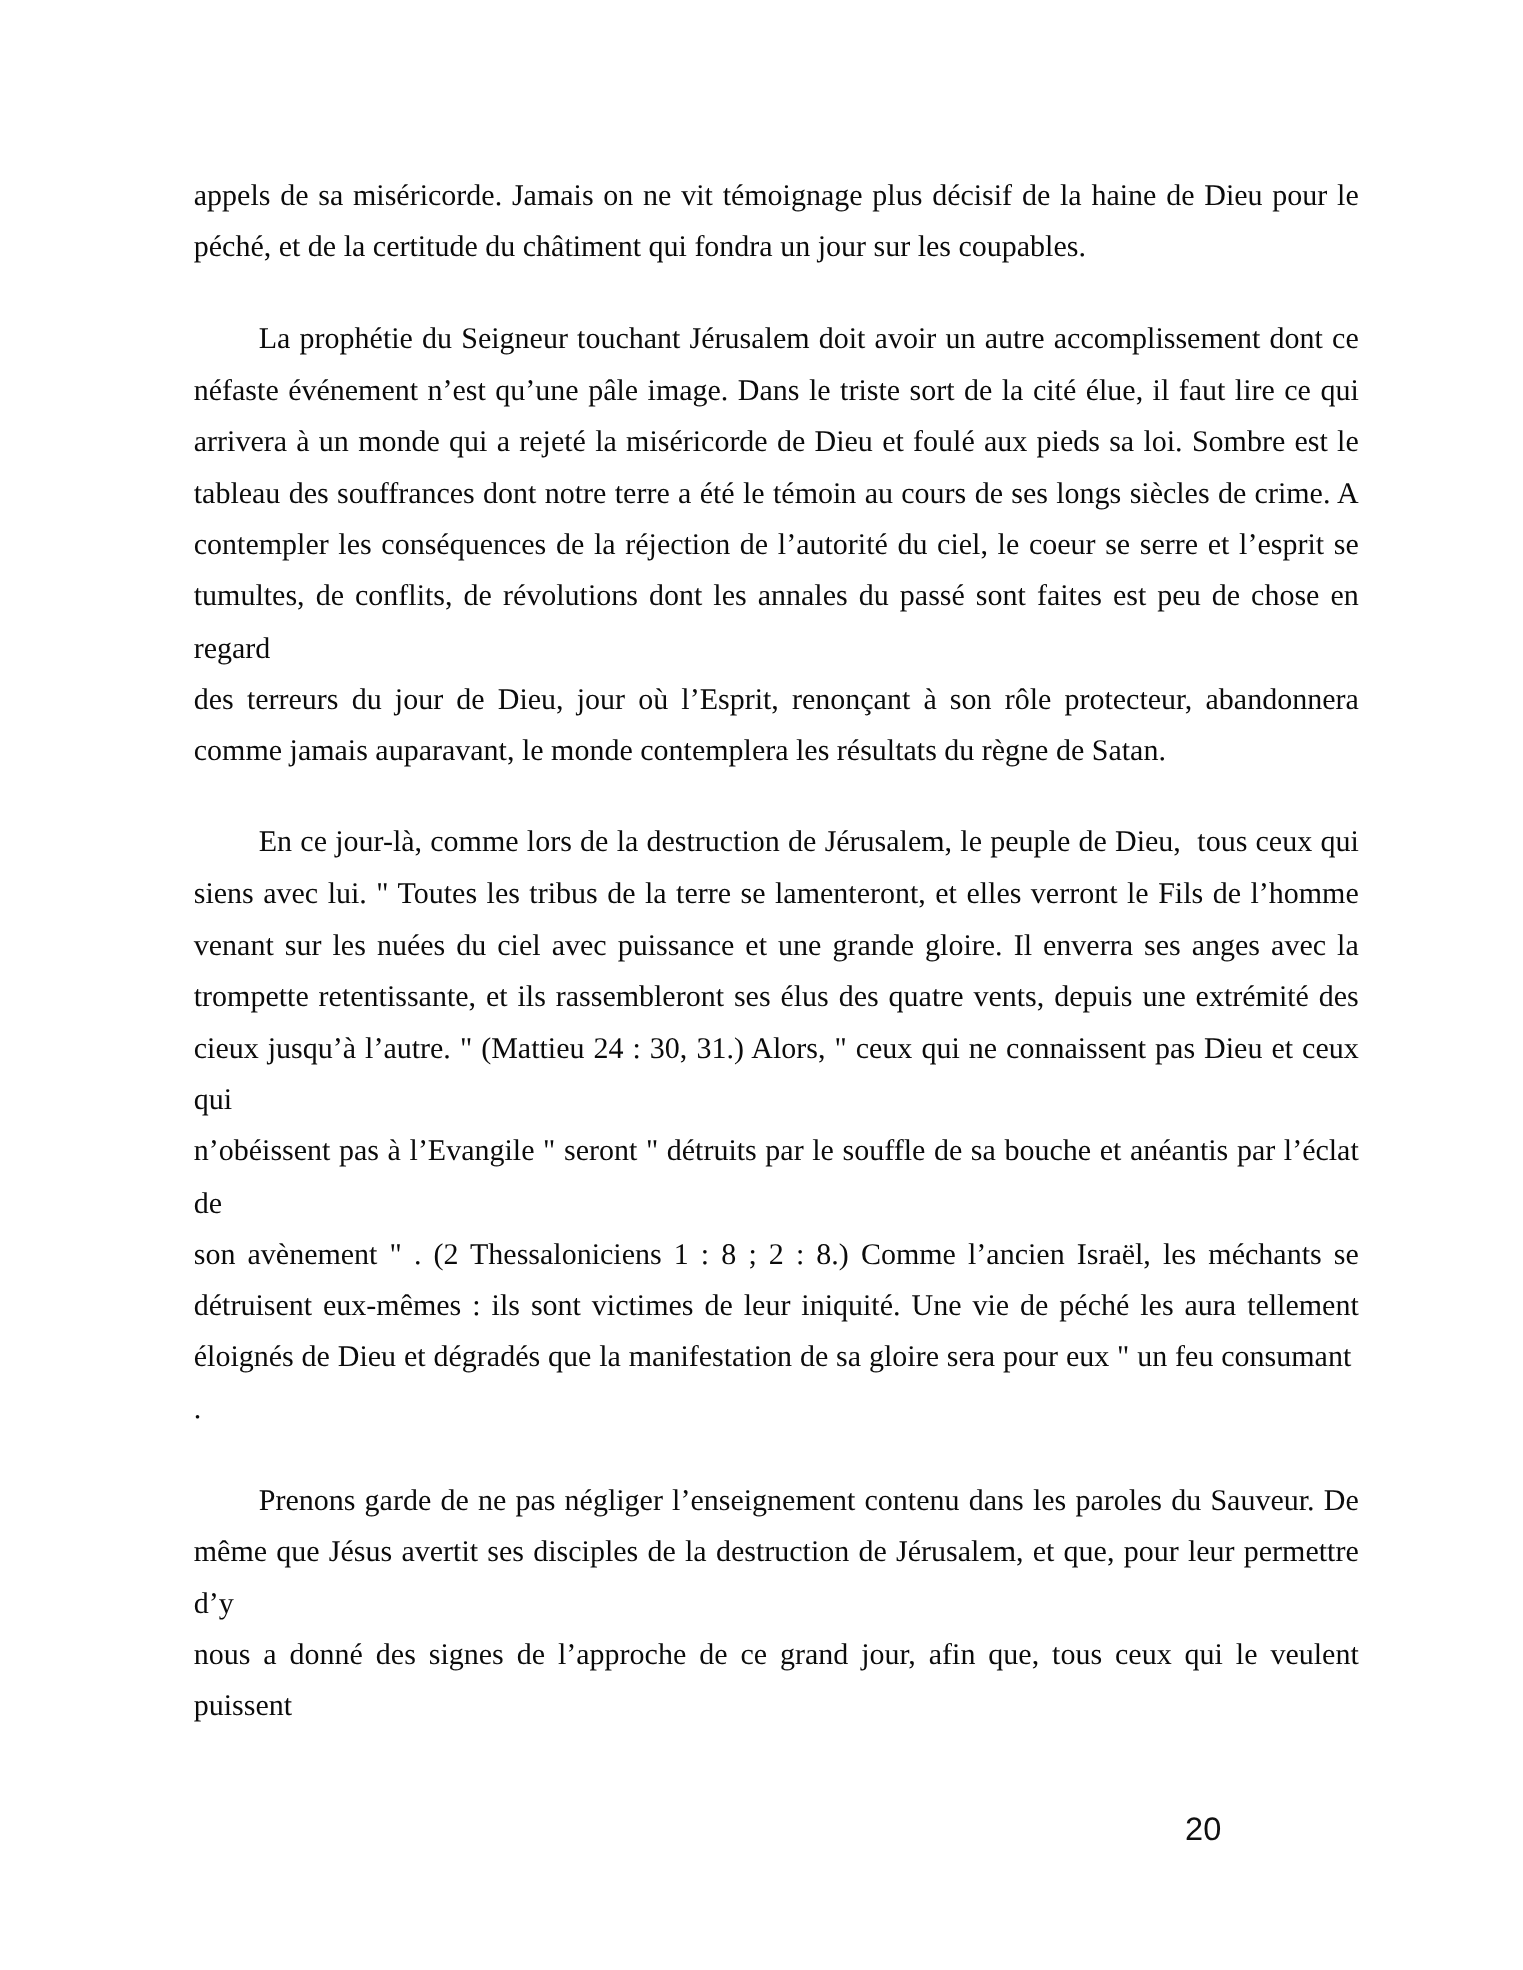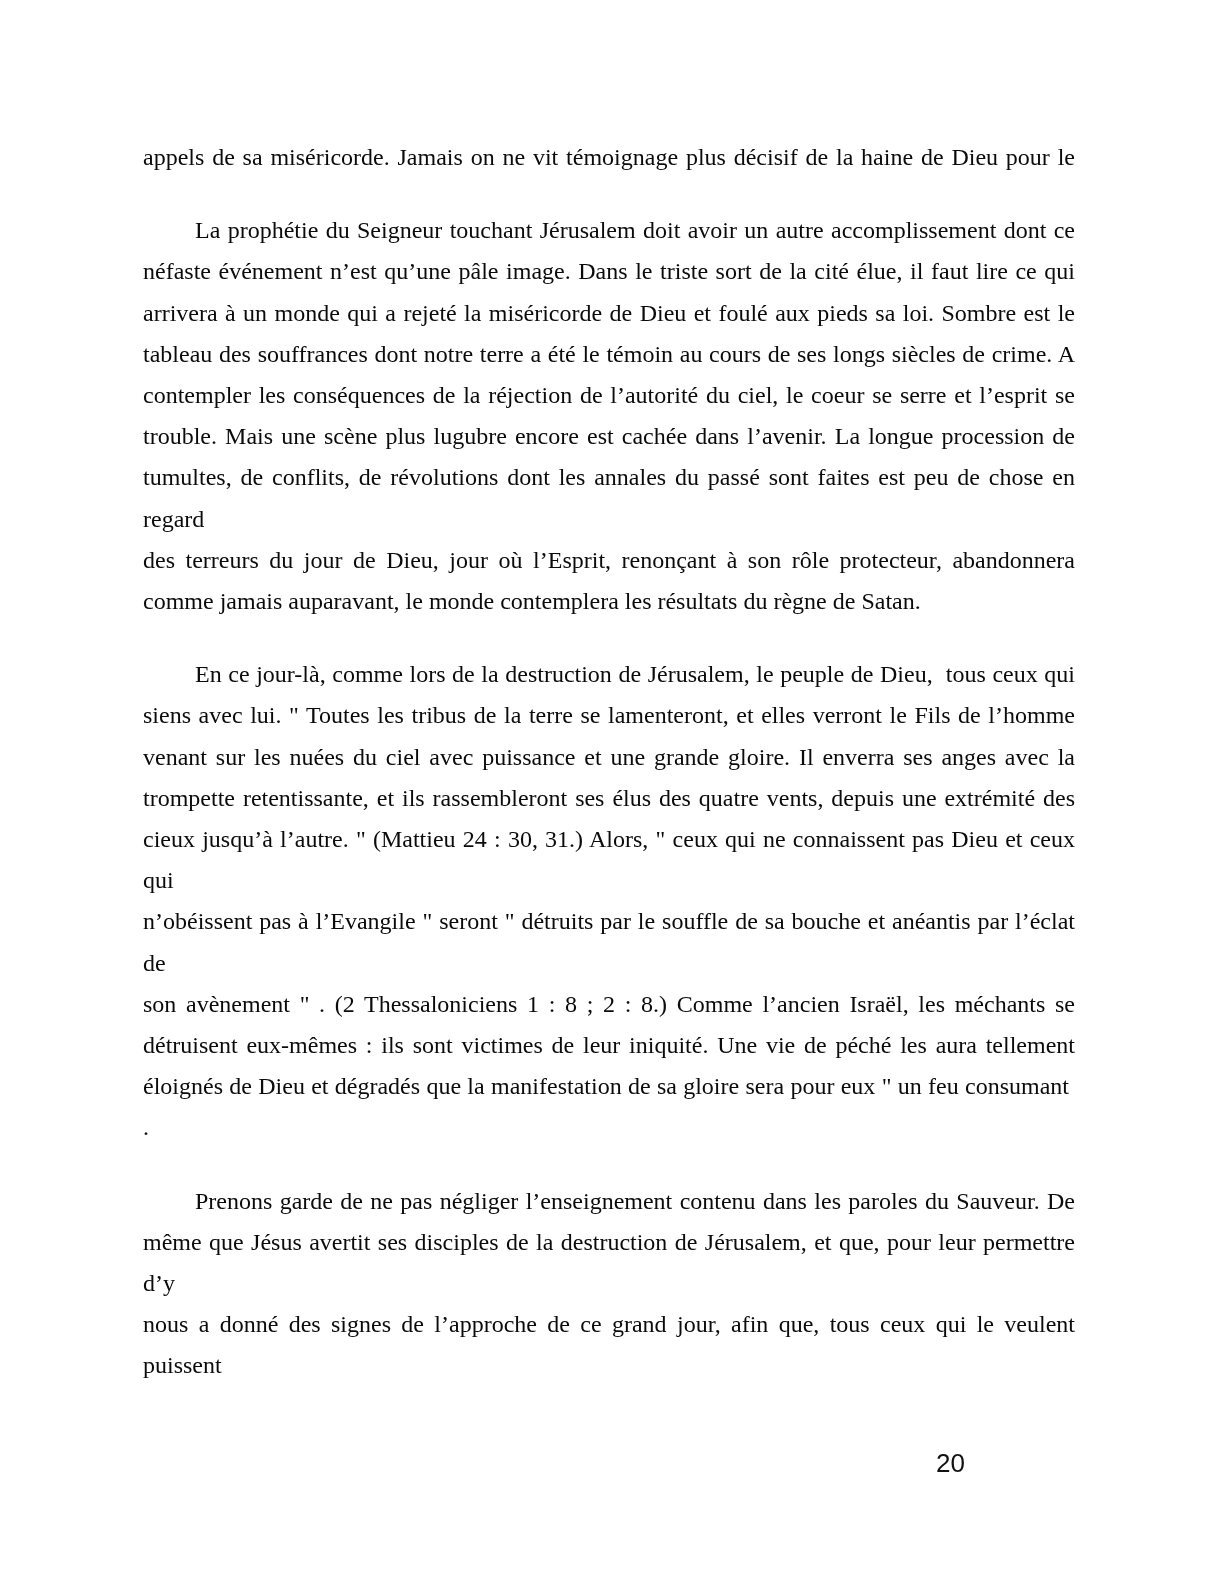--- a/index.html
+++ b/index.html
@@ -10,21 +10,21 @@
   body {
     width: 1218px;
     height: 1576px;
     position: relative;
     overflow: hidden;
     font-family: "Liberation Serif", "DejaVu Serif", serif;
     color: #0b0b0b;
   }
   .sheet {
     position: absolute;
-    left: 0; top: 0;
+    left: 12px; top: 0;
     width: 1108px;
     height: 1576px;
     background: #ffffff;
   }
   .text-block {
     position: absolute;
     left: 143px;
     top: 137px;
     width: 932px;
     font-size: 24px;
@@ -55,28 +55,28 @@
     text-align: right;
   }
 </style>
 </head>
 <body>
 
 <div class="sheet">
   <div class="text-block">
       <div class="para">
         <div class="line">appels de sa miséricorde. Jamais on ne vit témoignage plus décisif de la haine de Dieu pour le</div>
+        <div class="line para-end">péché, et de la certitude du châtiment qui fondra un jour sur les coupables.</div>
       </div>
       <div class="para indent">
         <div class="line">La prophétie du Seigneur touchant Jérusalem doit avoir un autre accomplissement dont ce</div>
         <div class="line">néfaste événement n’est qu’une pâle image. Dans le triste sort de la cité élue, il faut lire ce qui</div>
         <div class="line">arrivera à un monde qui a rejeté la miséricorde de Dieu et foulé aux pieds sa loi. Sombre est le</div>
         <div class="line">tableau des souffrances dont notre terre a été le témoin au cours de ses longs siècles de crime. A</div>
         <div class="line">contempler les conséquences de la réjection de l’autorité du ciel, le coeur se serre et l’esprit se</div>
-        <div class="line">trouble. Mais une scène plus lugubre encore est cachée dans l’avenir. La longue procession de</div>
         <div class="line">tumultes, de conflits, de révolutions dont les annales du passé sont faites est peu de chose en regard</div>
         <div class="line">des terreurs du jour de Dieu, jour où l’Esprit, renonçant à son rôle protecteur, abandonnera</div>
         <div class="line para-end">comme jamais auparavant, le monde contemplera les résultats du règne de Satan.</div>
       </div>
       <div class="para indent">
         <div class="line">En ce jour-là, comme lors de la destruction de Jérusalem, le peuple de Dieu,&nbsp; tous ceux qui</div>
         <div class="line">siens avec lui. " Toutes les tribus de la terre se lamenteront, et elles verront le Fils de l’homme</div>
         <div class="line">venant sur les nuées du ciel avec puissance et une grande gloire. Il enverra ses anges avec la</div>
         <div class="line">trompette retentissante, et ils rassembleront ses élus des quatre vents, depuis une extrémité des</div>
         <div class="line">cieux jusqu’à l’autre. " (Mattieu 24 : 30, 31.) Alors, " ceux qui ne connaissent pas Dieu et ceux qui</div>

